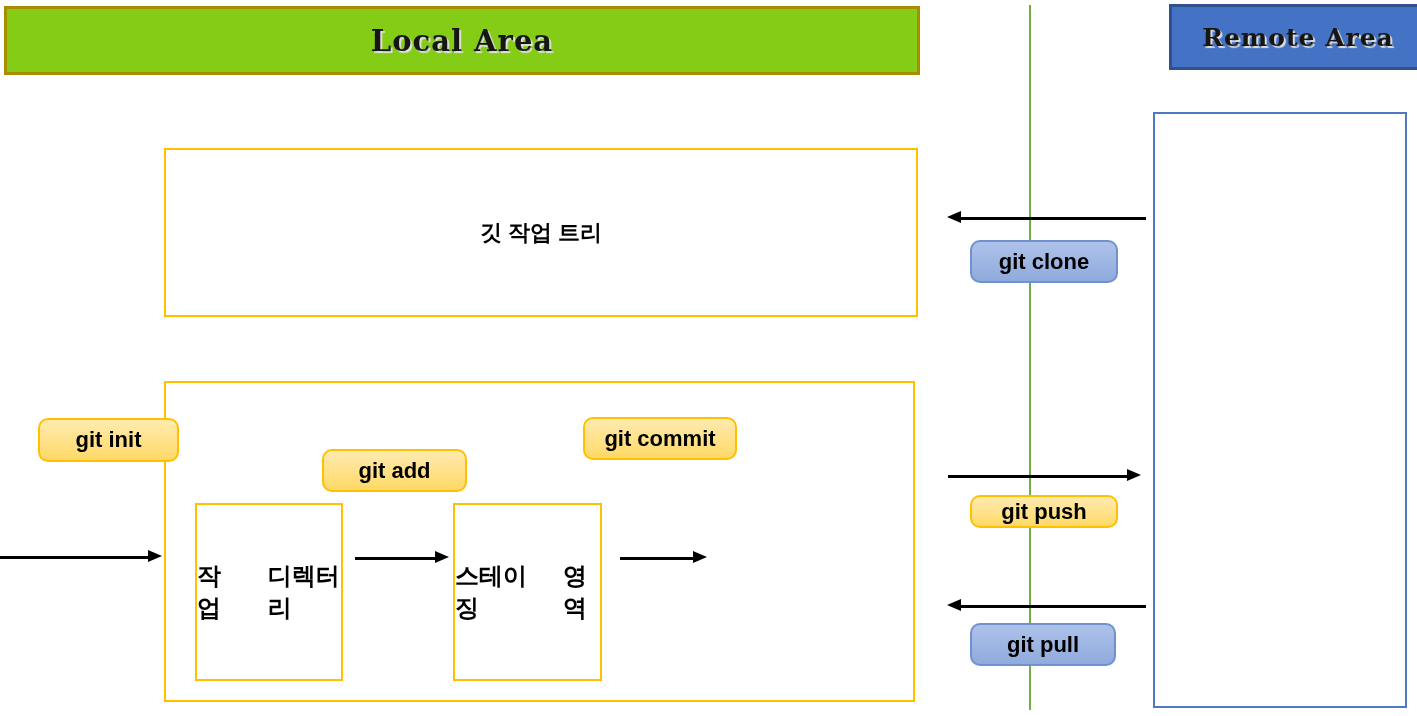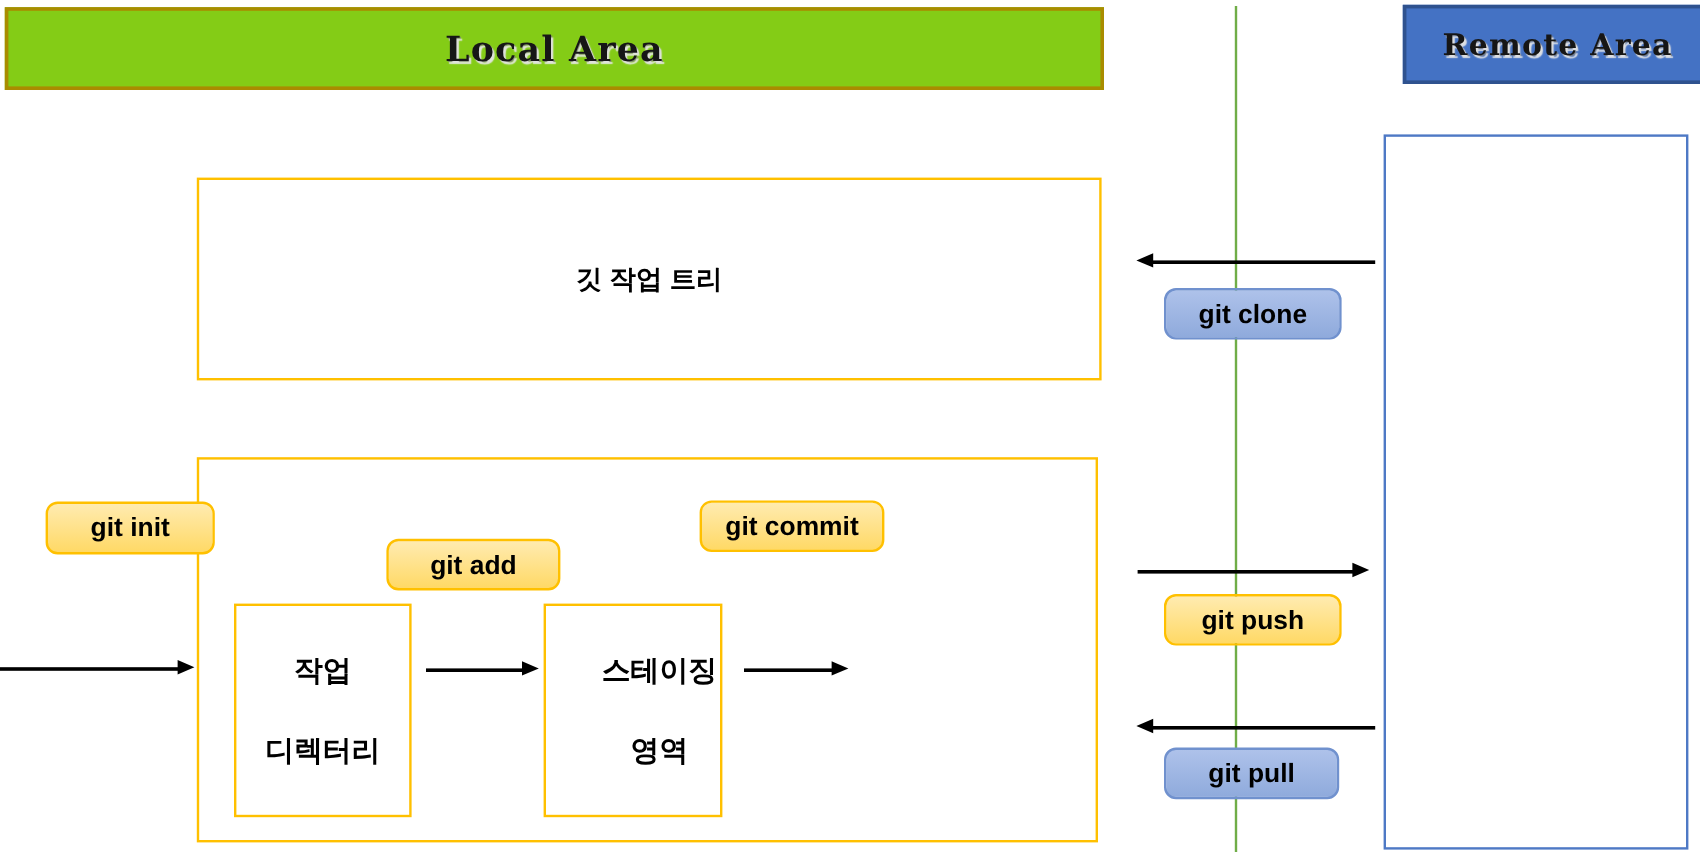--- a/index.html
+++ b/index.html
@@ -33,25 +33,25 @@
   
   .obox { position: absolute; background: #ffffff; border: 2.5px solid #FFC000; }
   .worktree-box {
     left: 164px; top: 148px; width: 754px; height: 169px;
     display: flex; align-items: center; justify-content: center;
     font-size: 22px; font-weight: 800; color: #000;
   }
   .big-box { left: 164px; top: 381px; width: 751px; height: 321px; }
 
   .inner-box {
-    display: flex; flex-direction: column; align-items: center; justify-content: center;
+    display: flex; align-items: center; justify-content: center;
     gap: 34px; font-size: 24px; font-weight: 800; color: #000;
   }
   .inner-box.b1 { left: 195px; top: 503px; width: 148px; height: 178px; }
-  .inner-box.b2 { left: 453px; top: 503px; width: 149px; height: 178px; padding-left: 44px; }
+  .inner-box.b2 { left: 453px; top: 503px; width: 149px; height: 178px; }
   .inner-box.b3 { left: 710px; top: 503px; width: 147px; height: 178px; }
 
   .remote-box {
     position: absolute; left: 1153px; top: 112px; width: 254px; height: 596px;
     background: #ffffff; border: 2px solid #4E79C5;
   }
 
   
   .badge {
     position: absolute;
@@ -64,21 +64,21 @@
     border: 2px solid #FFC000;
   }
   .badge.blue {
     background: linear-gradient(#AEC2EA, #8FAADC);
     border: 2px solid #7091CE;
   }
   .badge.init   { left: 7px;   top: 418px; width: 141px; height: 44px; margin-left: 31px; }
   .badge.add    { left: 322px; top: 417px; width: 145px; height: 43px; margin-top: 32px; }
   .badge.commit { left: 583px; top: 417px; width: 154px; height: 43px; }
   .badge.clone  { left: 970px; top: 240px; width: 148px; height: 43px; }
-  .badge.push   { left: 970px; top: 495px; width: 148px; height: 43px; }
+  .badge.push   { left: 970px; top: 495px; width: 148px; height: 33px; }
   .badge.pull   { left: 970px; top: 623px; width: 146px; height: 43px; }
 
   
   .divider {
     position: absolute; left: 1029px; top: 5px; width: 2px; height: 705px;
     background: #70AD47;
   }
 
   
   .arrow { position: absolute; height: 0; }

